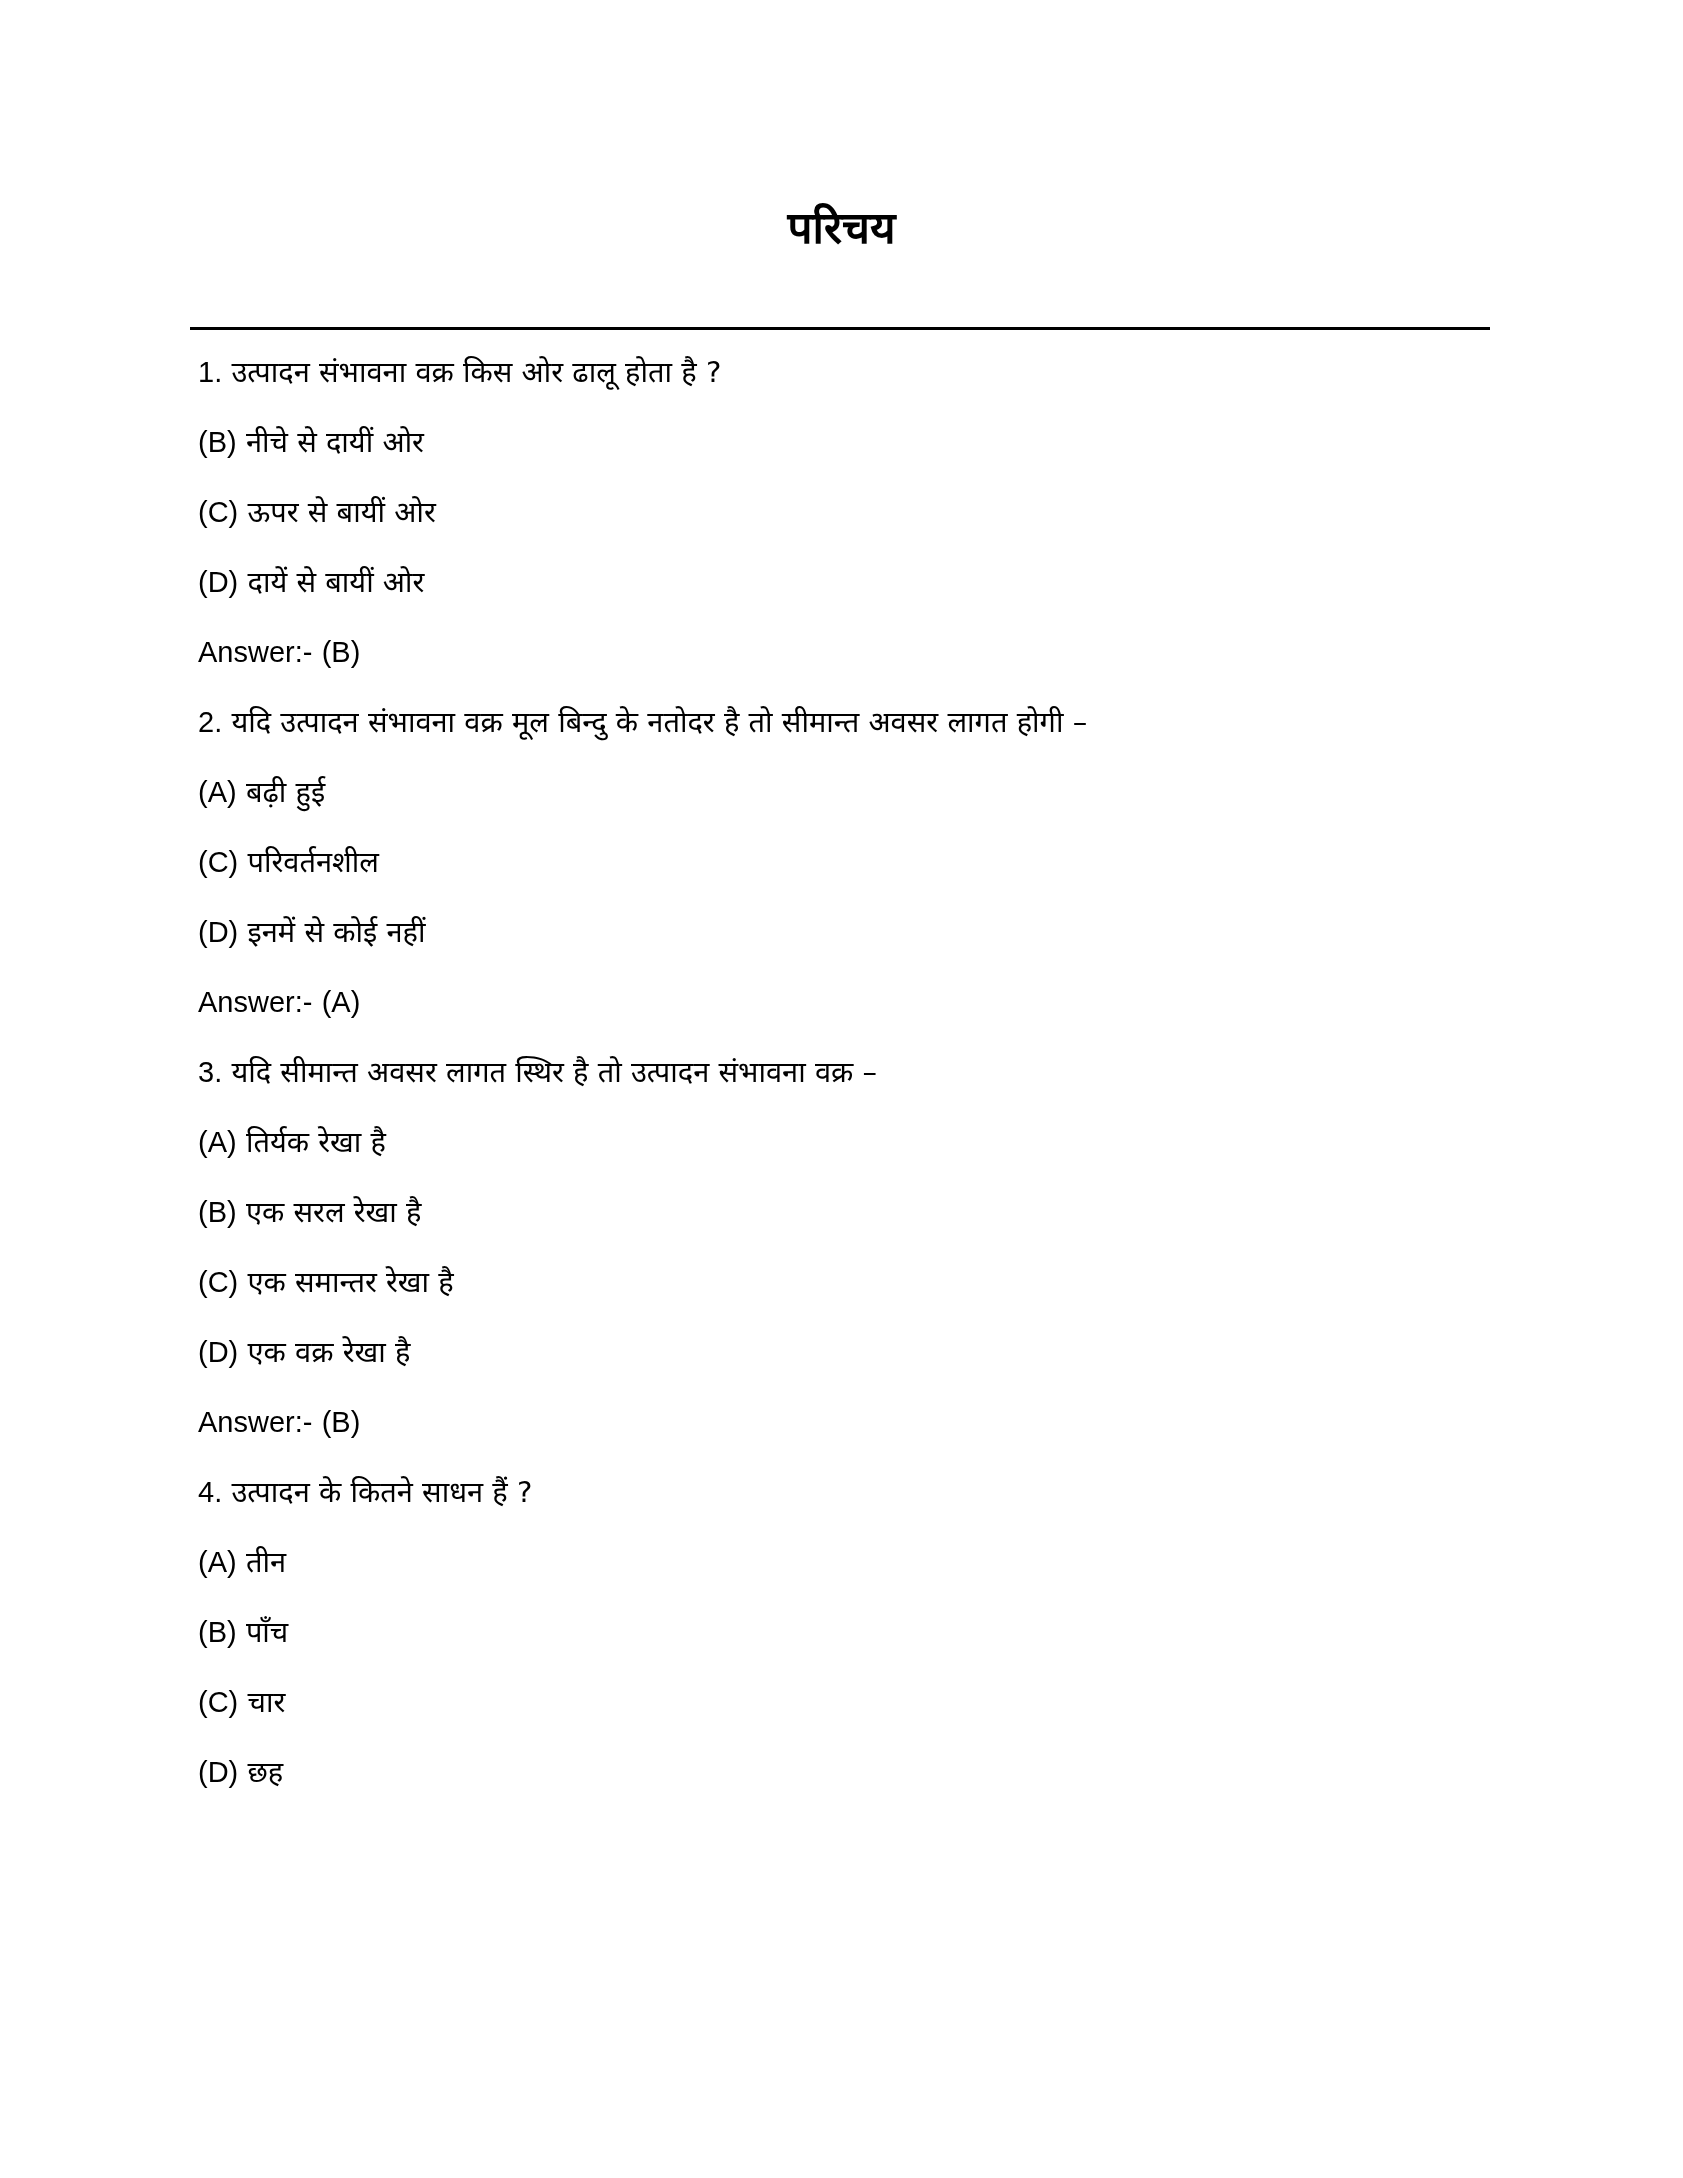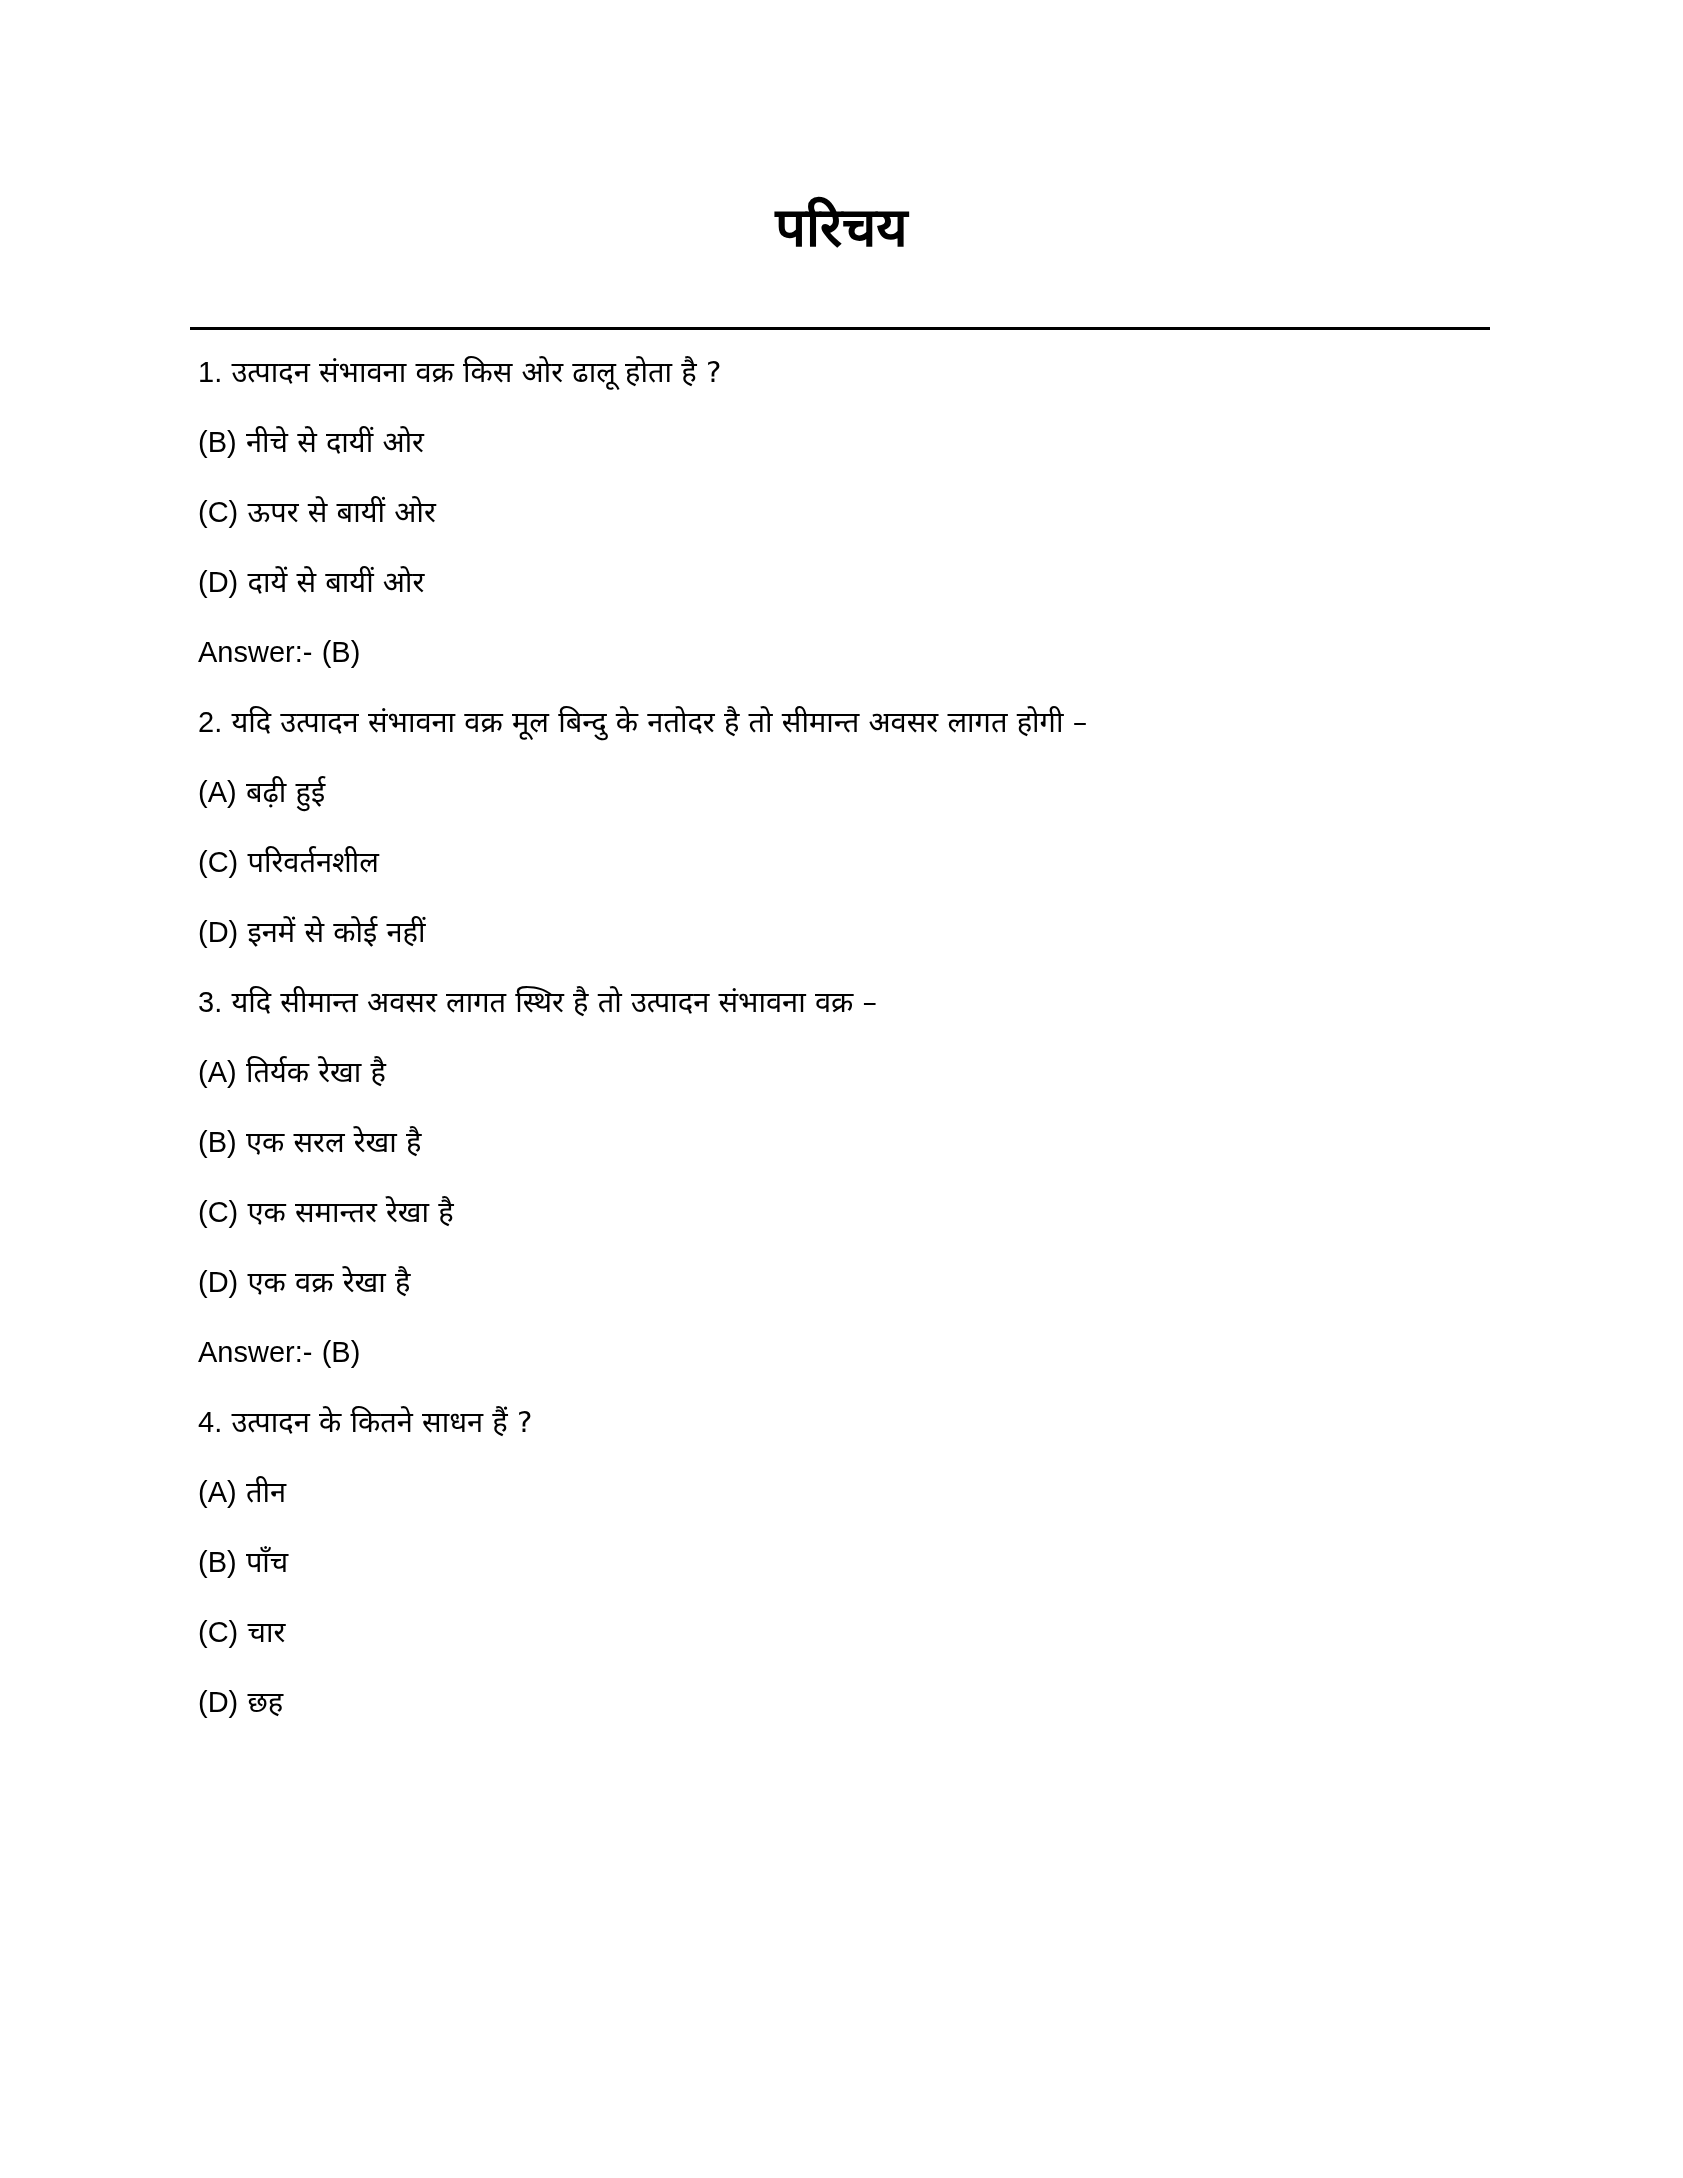--- a/index.html
+++ b/index.html
@@ -1,19 +1,19 @@
 <!DOCTYPE html>
 <html><head>
 <meta charset="utf-8">
 <style>
   html, body { margin: 0; padding: 0; background: #ffffff; }
   body { width: 1683px; height: 2178px; position: relative; overflow: hidden;
          font-family: "DejaVu Sans", "Liberation Sans", sans-serif; color: #000; }
   .title { position: absolute; left: 0; width: 1683px; top: 198px; text-align: center;
-           font-size: 54px; font-weight: bold; line-height: 59px; }
+           font-size: 44px; font-weight: bold; line-height: 59px; }
   .rule { position: absolute; left: 190px; width: 1300px; top: 327px; height: 3px; background: #000; }
   .content { position: absolute; left: 198px; top: 343px; width: 1287px; }
   .line { height: 70px; line-height: 59px; font-size: 29px; white-space: nowrap; }
   .ans-label { font-weight: normal; font-family: "Liberation Sans", sans-serif; }
   .latin { font-family: "Liberation Sans", sans-serif; }
 </style>
 </head>
 <body>
 
 <div class="title">परिचय</div>
@@ -30,20 +30,21 @@
   <div class="line"><span class="latin">(D)</span> <span>दायें से बायीं ओर</span></div>
   <div class="line"><span class="ans-label">Answer:-</span> <span class="latin">(B)</span></div>
 
   <div class="line">
     <span class="latin">2.</span>
     <span>यदि उत्पादन संभावना वक्र मूल बिन्दु के नतोदर है तो सीमान्त अवसर लागत होगी –</span>
   </div>
   <div class="line"><span class="latin">(A)</span> <span>बढ़ी हुई</span></div>
   <div class="line"><span class="latin">(C)</span> <span>परिवर्तनशील</span></div>
   <div class="line"><span class="latin">(D)</span> <span>इनमें से कोई नहीं</span></div>
+  <div class="line"><span class="ans-label">Answer:-</span> <span class="latin">(A)</span></div>
 
   <div class="line">
     <span class="latin">3.</span>
     <span>यदि सीमान्त अवसर लागत स्थिर है तो उत्पादन संभावना वक्र –</span>
   </div>
   <div class="line"><span class="latin">(A)</span> <span>तिर्यक रेखा है</span></div>
   <div class="line"><span class="latin">(B)</span> <span>एक सरल रेखा है</span></div>
   <div class="line"><span class="latin">(C)</span> <span>एक समान्तर रेखा है</span></div>
   <div class="line"><span class="latin">(D)</span> <span>एक वक्र रेखा है</span></div>
   <div class="line"><span class="ans-label">Answer:-</span> <span class="latin">(B)</span></div>

